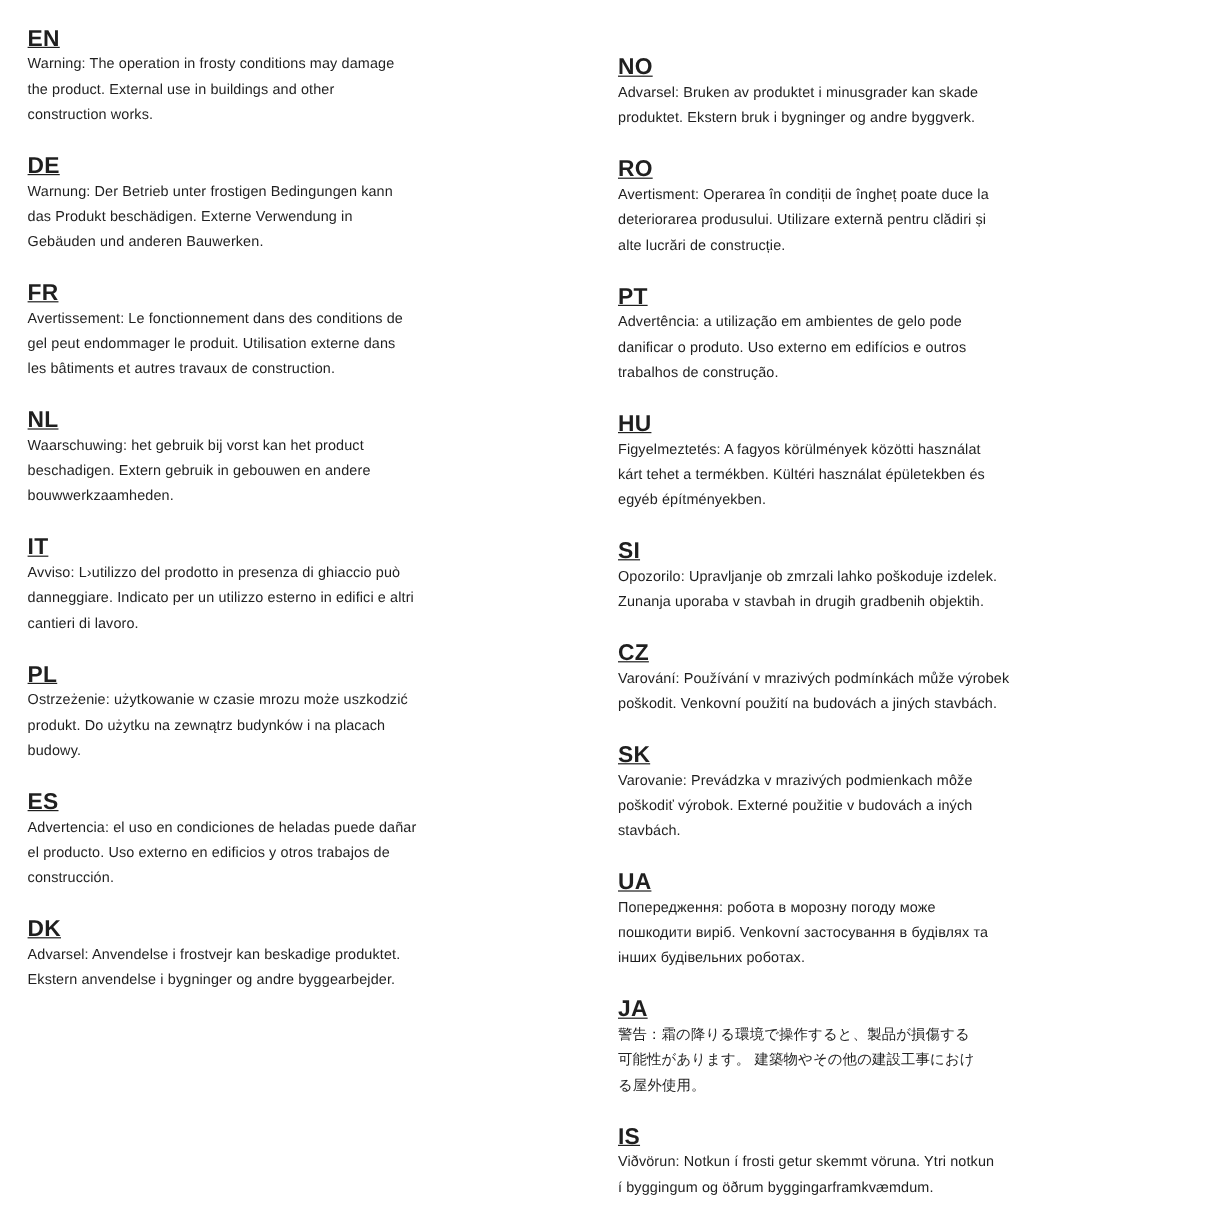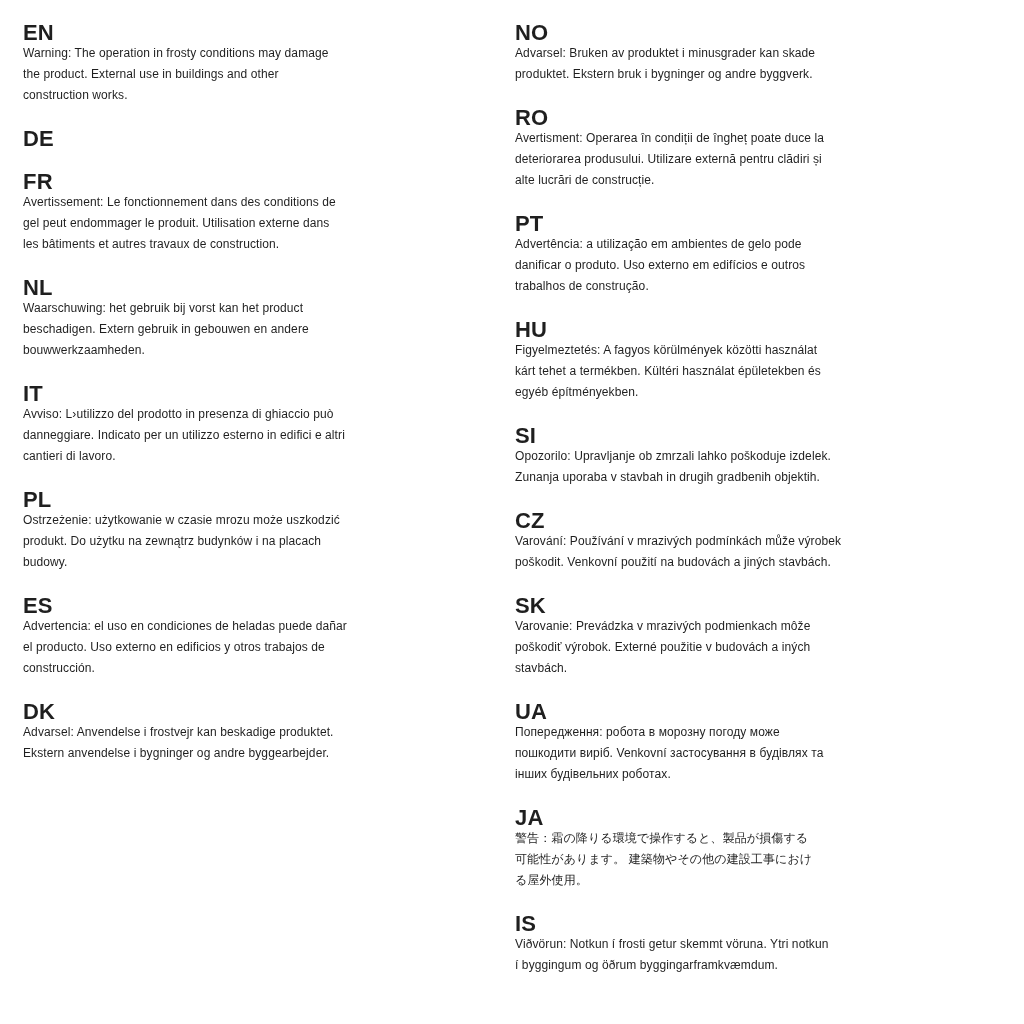--- a/index.html
+++ b/index.html
@@ -18,29 +18,31 @@
     box-sizing: border-box;
     display: flex;
     padding: 22px 6px 0 23px;
   }
   .col {
     width: 492px;
     flex: none;
   }
   .col-right {
     width: 503px;
+    margin-top: 24px;
   }
   .section {
     margin: 0 0 22px 0;
   }
   .lang {
-    font-size: 22px;
+    font-size: 19px;
     line-height: 21px;
     font-weight: bold;
     letter-spacing: 0.2px;
+    text-decoration: underline;
   }
   .txt {
     font-size: 12px;
     line-height: 21px;
     letter-spacing: 0.1px;
     white-space: pre-line;
   }
 </style>
 </head>
 <body>
@@ -49,20 +51,23 @@
 
   <div class="col">
     <div class="section">
       <div class="lang">EN</div>
       <div class="txt">Warning: The operation in frosty conditions may damage
 the product. External use in buildings and other
 construction works.</div>
     </div>
     <div class="section">
       <div class="lang">DE</div>
+      <div class="txt">Warnung: Der Betrieb unter frostigen Bedingungen kann
+das Produkt beschädigen. Externe Verwendung in
+Gebäuden und anderen Bauwerken.</div>
     </div>
     <div class="section">
       <div class="lang">FR</div>
       <div class="txt">Avertissement: Le fonctionnement dans des conditions de
 gel peut endommager le produit. Utilisation externe dans
 les bâtiments et autres travaux de construction.</div>
     </div>
     <div class="section">
       <div class="lang">NL</div>
       <div class="txt">Waarschuwing: het gebruik bij vorst kan het product

